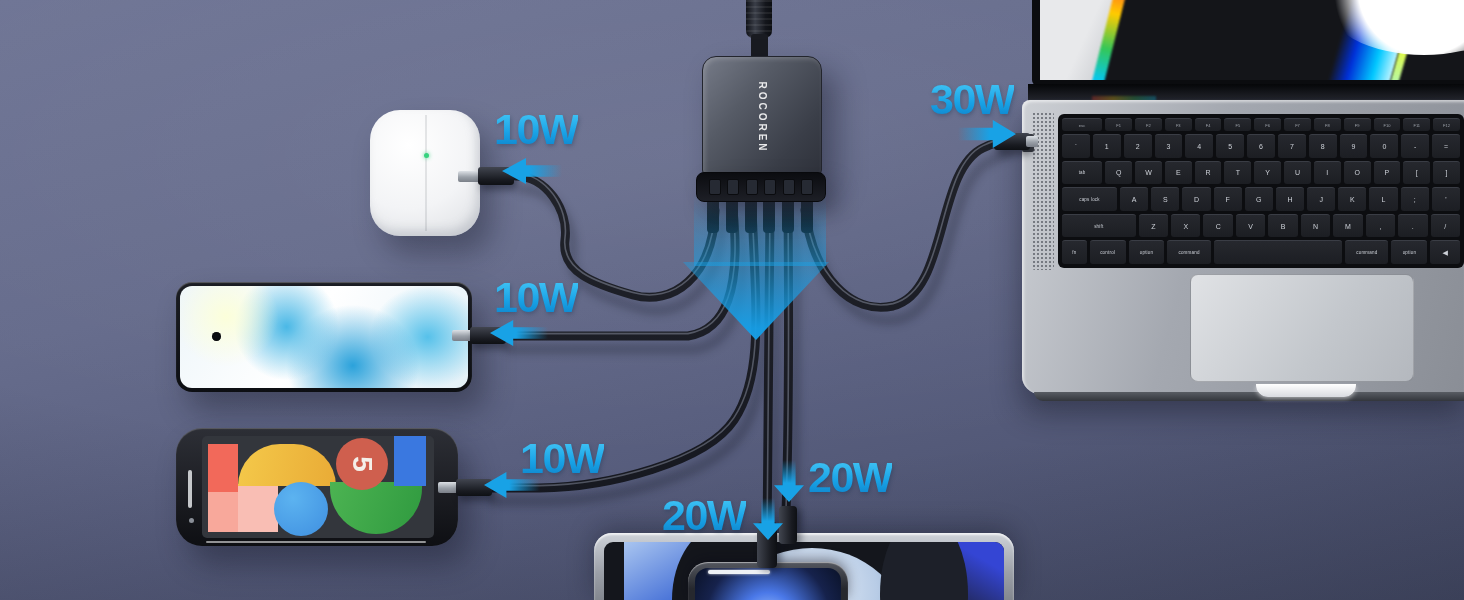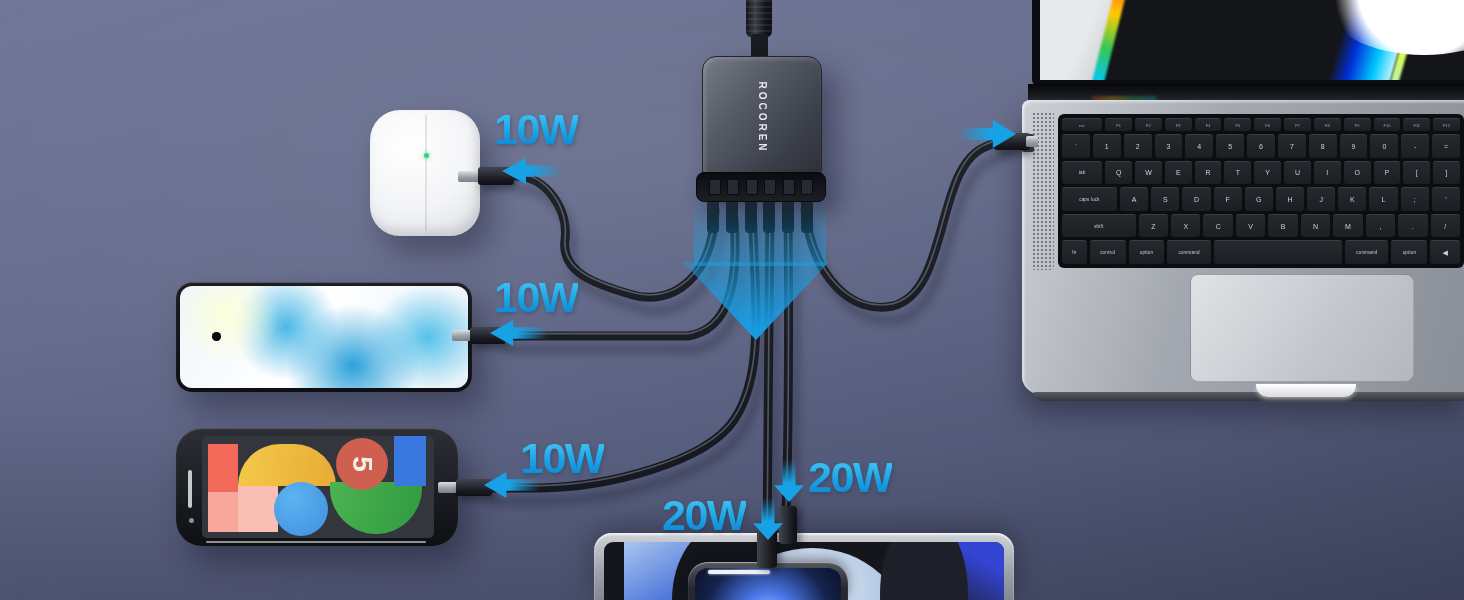--- a/index.html
+++ b/index.html
@@ -392,20 +392,23 @@
   <div class="abs" style="left:494px;top:276px">
     <span class="wtxt">10W</span>
   </div>
   <div class="arrow arrow-left" style="left:490px;top:320px;width:58px;height:26px"></div>
 
   <div class="abs" style="left:520px;top:437px">
     <span class="wtxt">10W</span>
   </div>
   <div class="arrow arrow-left" style="left:484px;top:472px;width:56px;height:26px"></div>
 
+  <div class="abs" style="left:930px;top:78px">
+    <span class="wtxt">30W</span>
+  </div>
   <div class="arrow arrow-right" style="left:958px;top:120px;width:58px;height:28px"></div>
 
   <div class="abs" style="left:808px;top:456px">
     <span class="wtxt">20W</span>
   </div>
   <div class="arrow arrow-down" style="left:774px;top:460px;width:30px;height:42px"></div>
 
   <div class="abs" style="left:662px;top:494px">
     <span class="wtxt">20W</span>
   </div>

